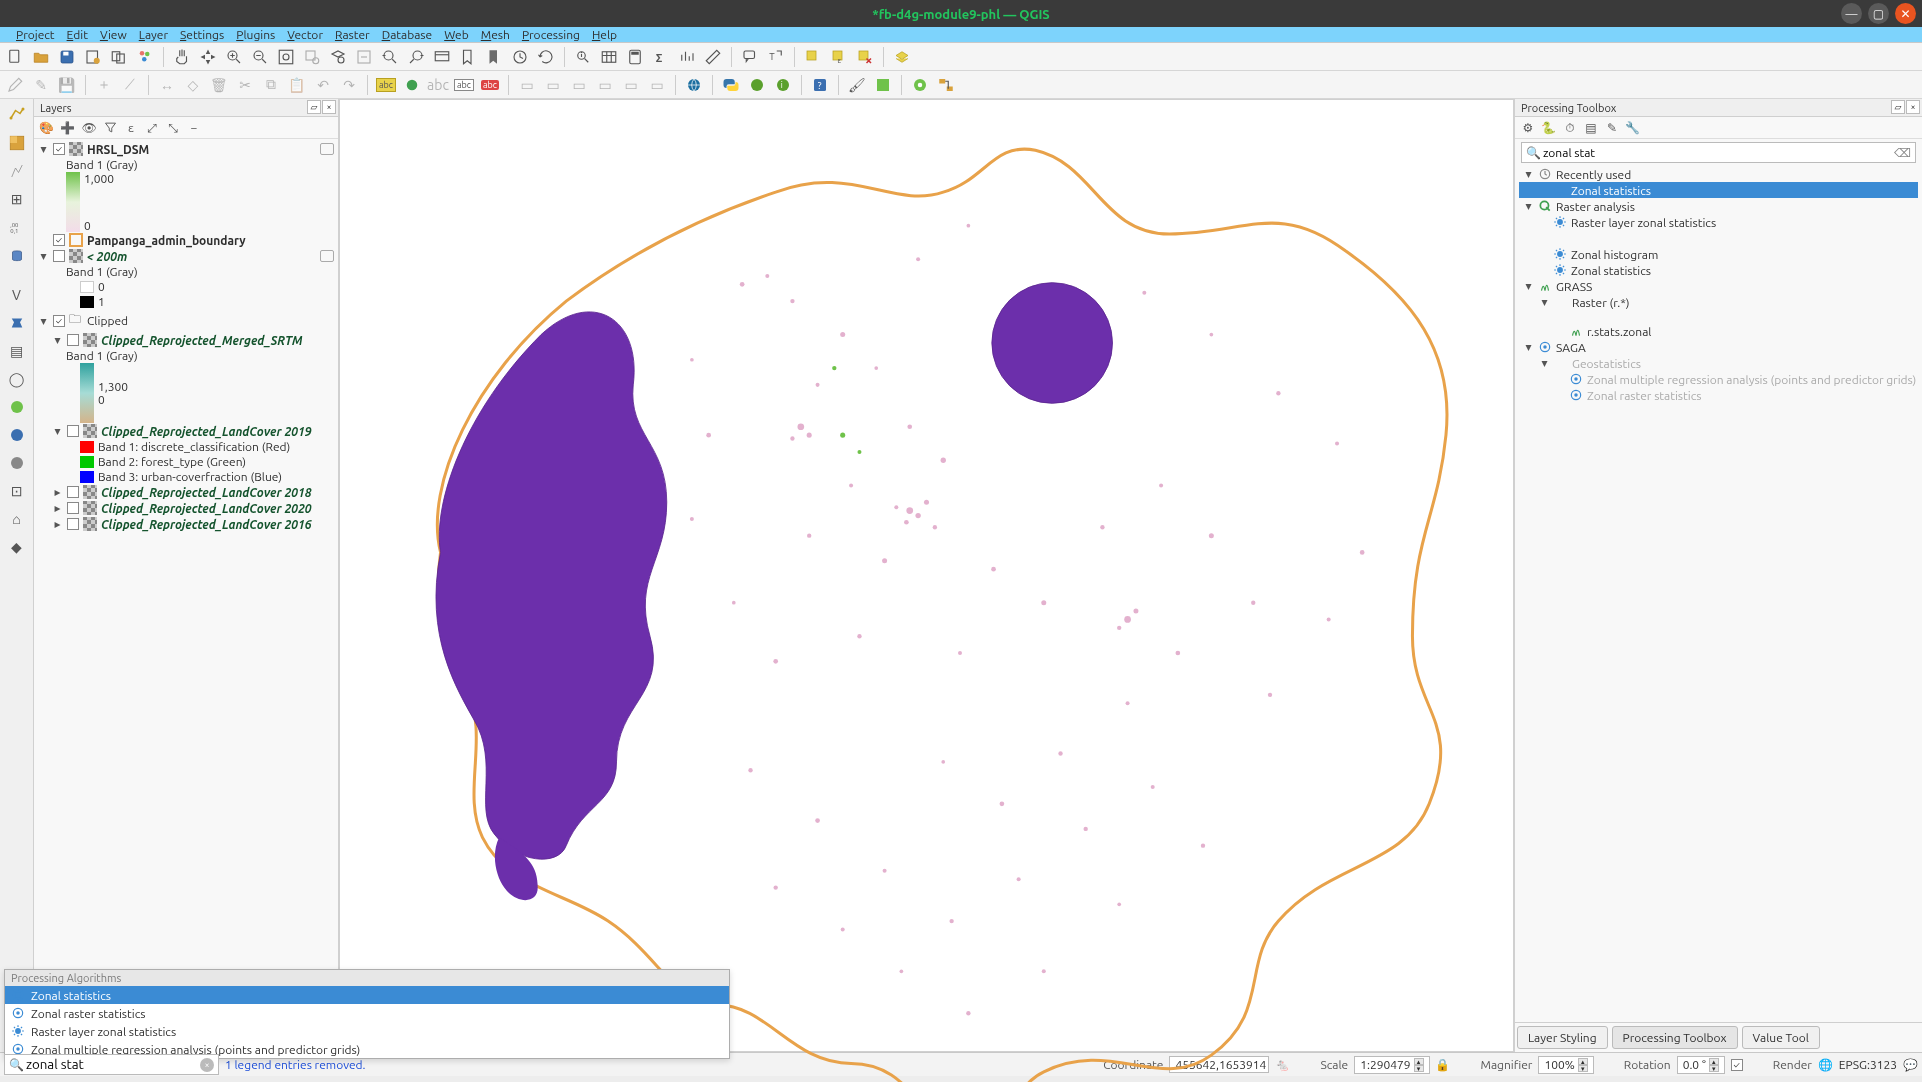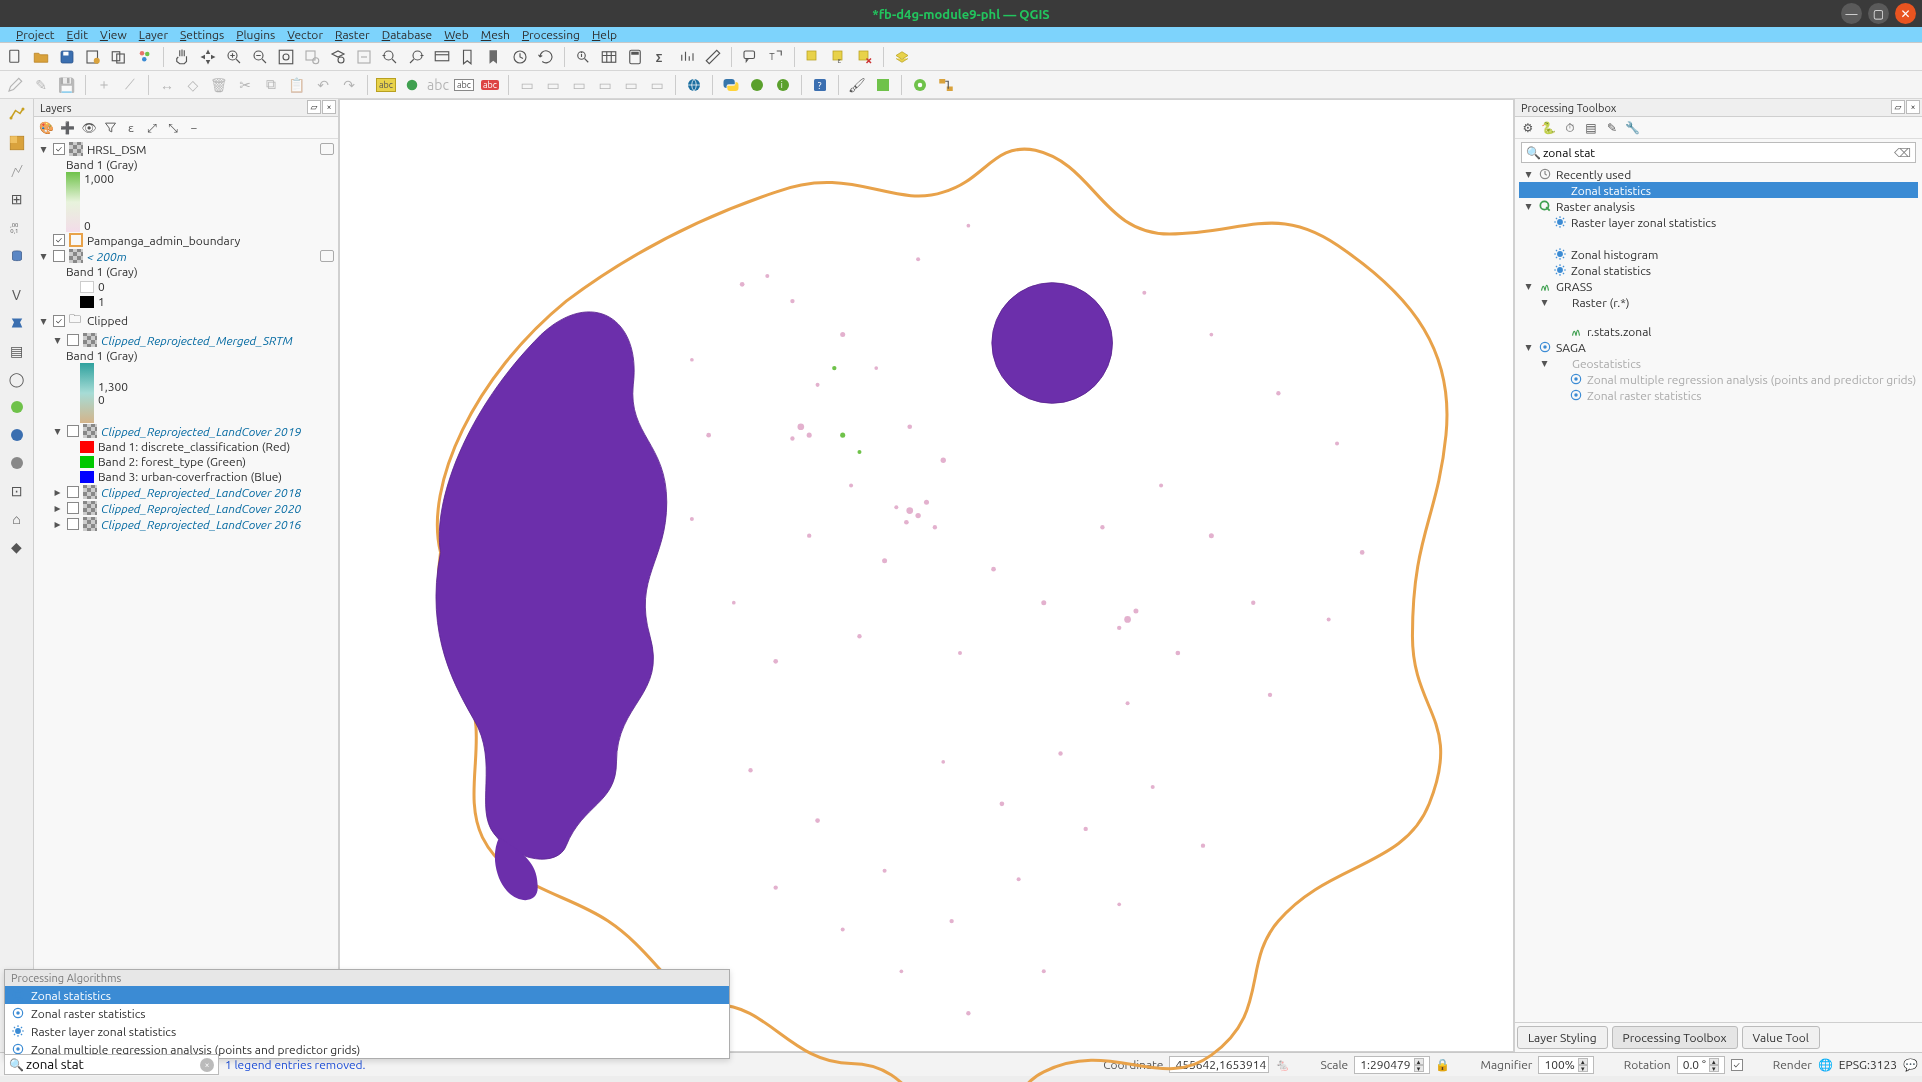--- a/index.html
+++ b/index.html
@@ -31,22 +31,22 @@
   .mini-toolbar { height:22px; display:flex; align-items:center; gap:3px; padding:0 4px; border-bottom:1px solid #ddd;}
   .mini-toolbar .mi { width:18px; height:18px; display:flex; align-items:center; justify-content:center; color:#555;}
   .mi svg { width:15px; height:15px;}
   .layertree { flex:1; overflow:auto; padding:2px 4px;}
   .ltrow { display:flex; align-items:center; gap:4px; padding:1px 0;}
   .ltindent1 { padding-left:14px;} .ltindent2 { padding-left:28px;} .ltindent3 { padding-left:42px;}
   .tri { width:11px; height:11px; display:inline-flex; align-items:center; justify-content:center; color:#555; }
   .cb { width:12px; height:12px; border:1px solid #888; background:#fff; display:inline-flex; align-items:center; justify-content:center; font-size:10px;}
   .cb.checked::after{content:"✓"; color:#333; font-size:9px;}
   .rasticon { width:14px; height:14px; background:repeating-conic-gradient(#888 0 25%, #ccc 0 50%) 0/8px 8px;}
-  .bold{font-weight:normal;}
-  .italic{font-style:italic; color:#0369a1;}
+  .bold{font-weight:bold;}
+  .italic{font-style:italic; color:#14532d;}
   .grad-green { width:14px; height:60px; background:linear-gradient(to bottom,#6fc24a,#e8f3dc,#f3dce9);}
   .grad-teal { width:14px; height:60px; background:linear-gradient(to bottom,#2fa19e,#a6dcd6,#d4b48a);}
   .swatch { width:14px; height:12px;}
   .rowline { display:flex; gap:4px; align-items:flex-start;}
   .indicator { width:14px; height:12px; border:1px solid #aaa; border-radius:2px; margin-left:auto;}
   
   .mapcanvas { flex:1; background:#fff; position:relative; border:1px solid #d0d0d0;}
   .map-svg { position:absolute; inset:0; }
   
   .procpanel { width:408px; background:#f8f8f8; border-left:1px solid #d0d0d0; display:flex; flex-direction:column;}

